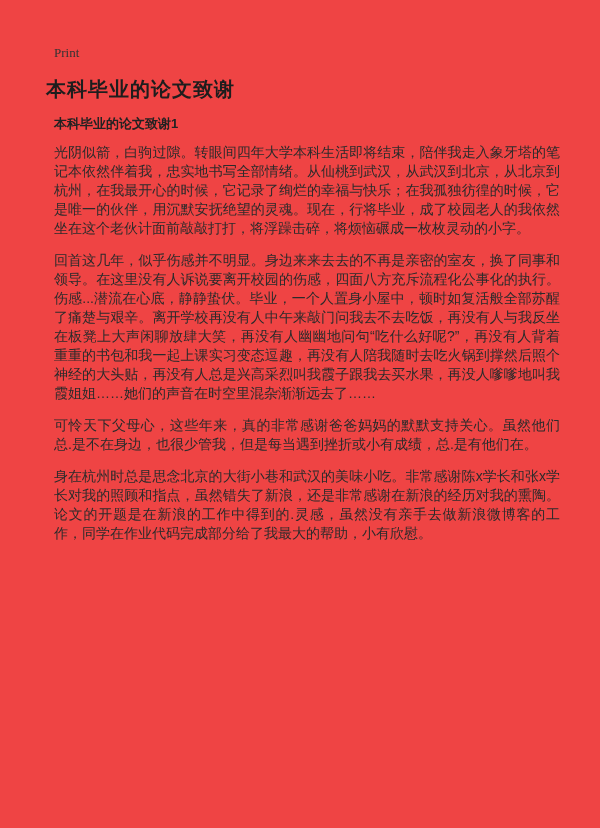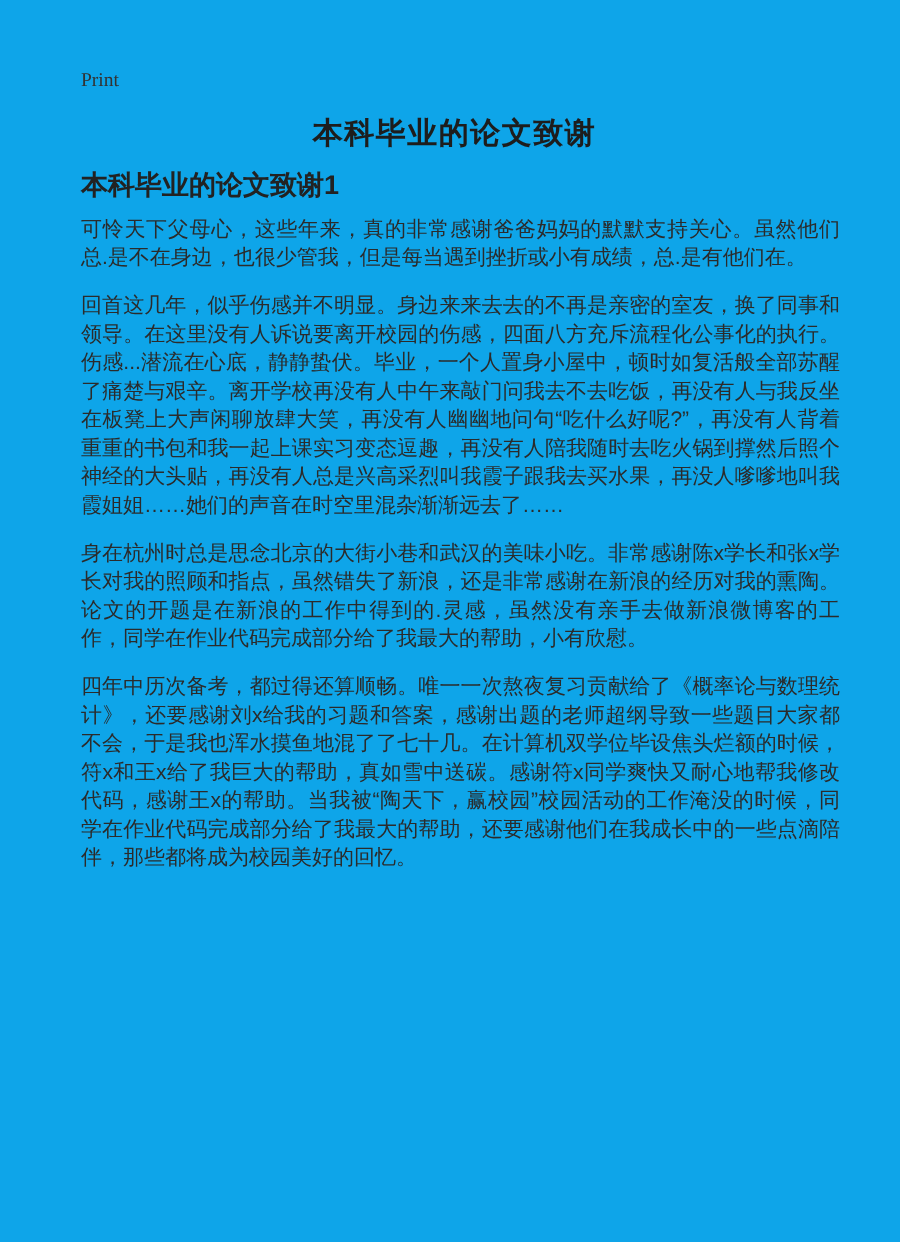--- a/index.html
+++ b/index.html
@@ -5,39 +5,38 @@
   html, body {
     margin: 0;
     padding: 0;
     background: #e9e9e9;
   }
   .page {
     position: relative;
     width: 600px;
     height: 828px;
     margin: 0 auto;
-    background: #0ea5e9;
+    background: #ef4444;
     overflow: hidden;
     box-sizing: border-box;
     padding: 45px 40px 0 54px;
     font-family: "Liberation Sans", "DejaVu Sans", sans-serif;
     color: #2b2b2b;
   }
   .print-link {
     font-family: "Liberation Serif", "DejaVu Serif", serif;
     font-size: 13px;
     line-height: 15px;
     color: #333;
     width: -moz-fit-content;
     width: fit-content;
     cursor: pointer;
   }
   h1.doc-title {
     margin: 18px 0 0 -8px;
-    text-align: center;
     font-size: 20px;
     font-weight: 700;
     line-height: 22px;
     color: #1d1d1d;
     letter-spacing: 1px;
   }
   h2.doc-subtitle {
     margin: 17px 0 0 0;
     font-size: 14.5px;
     font-weight: 700;
@@ -46,21 +45,21 @@
   }
   p.body-par {
     margin: 13px 0 0 0;
     font-size: 14px;
     line-height: 19px;
     text-align: justify;
     color: #2b2b2b;
   }
   h3.section-heading {
     margin: 15px 0 0 0;
-    font-size: 18px;
+    font-size: 13px;
     font-weight: 700;
     line-height: 17px;
     color: #222;
   }
   #paragraphs p:first-child {
     margin-top: 11px;
   }
 </style>
 </head>
 <body>
@@ -69,19 +68,19 @@
 
   <div class="print-link">Print</div>
 
   <h1 class="doc-title">本科毕业的论文致谢</h1>
 
 
 
   <h3 class="section-heading">本科毕业的论文致谢1</h3>
 
   <div id="paragraphs">
+      <p class="body-par">光阴似箭，白驹过隙。转眼间四年大学本科生活即将结束，陪伴我走入象牙塔的笔记本依然伴着我，忠实地书写全部情绪。从仙桃到武汉，从武汉到北京，从北京到杭州，在我最开心的时候，它记录了绚烂的幸福与快乐；在我孤独彷徨的时候，它是唯一的伙伴，用沉默安抚绝望的灵魂。现在，行将毕业，成了校园老人的我依然坐在这个老伙计面前敲敲打打，将浮躁击碎，将烦恼碾成一枚枚灵动的小字。</p>
+      <p class="body-par">回首这几年，似乎伤感并不明显。身边来来去去的不再是亲密的室友，换了同事和领导。在这里没有人诉说要离开校园的伤感，四面八方充斥流程化公事化的执行。伤感...潜流在心底，静静蛰伏。毕业，一个人置身小屋中，顿时如复活般全部苏醒了痛楚与艰辛。离开学校再没有人中午来敲门问我去不去吃饭，再没有人与我反坐在板凳上大声闲聊放肆大笑，再没有人幽幽地问句“吃什么好呢?”，再没有人背着重重的书包和我一起上课实习变态逗趣，再没有人陪我随时去吃火锅到撑然后照个神经的大头贴，再没有人总是兴高采烈叫我霞子跟我去买水果，再没人嗲嗲地叫我霞姐姐……她们的声音在时空里混杂渐渐远去了……</p>
       <p class="body-par">可怜天下父母心，这些年来，真的非常感谢爸爸妈妈的默默支持关心。虽然他们总.是不在身边，也很少管我，但是每当遇到挫折或小有成绩，总.是有他们在。</p>
-      <p class="body-par">回首这几年，似乎伤感并不明显。身边来来去去的不再是亲密的室友，换了同事和领导。在这里没有人诉说要离开校园的伤感，四面八方充斥流程化公事化的执行。伤感...潜流在心底，静静蛰伏。毕业，一个人置身小屋中，顿时如复活般全部苏醒了痛楚与艰辛。离开学校再没有人中午来敲门问我去不去吃饭，再没有人与我反坐在板凳上大声闲聊放肆大笑，再没有人幽幽地问句“吃什么好呢?”，再没有人背着重重的书包和我一起上课实习变态逗趣，再没有人陪我随时去吃火锅到撑然后照个神经的大头贴，再没有人总是兴高采烈叫我霞子跟我去买水果，再没人嗲嗲地叫我霞姐姐……她们的声音在时空里混杂渐渐远去了……</p>
       <p class="body-par">身在杭州时总是思念北京的大街小巷和武汉的美味小吃。非常感谢陈x学长和张x学长对我的照顾和指点，虽然错失了新浪，还是非常感谢在新浪的经历对我的熏陶。论文的开题是在新浪的工作中得到的.灵感，虽然没有亲手去做新浪微博客的工作，同学在作业代码完成部分给了我最大的帮助，小有欣慰。</p>
-      <p class="body-par">四年中历次备考，都过得还算顺畅。唯一一次熬夜复习贡献给了《概率论与数理统计》，还要感谢刘x给我的习题和答案，感谢出题的老师超纲导致一些题目大家都不会，于是我也浑水摸鱼地混了了七十几。在计算机双学位毕设焦头烂额的时候，符x和王x给了我巨大的帮助，真如雪中送碳。感谢符x同学爽快又耐心地帮我修改代码，感谢王x的帮助。当我被“陶天下，赢校园”校园活动的工作淹没的时候，同学在作业代码完成部分给了我最大的帮助，还要感谢他们在我成长中的一些点滴陪伴，那些都将成为校园美好的回忆。</p>
     </div>
 
 </div>
 
 </body></html>

